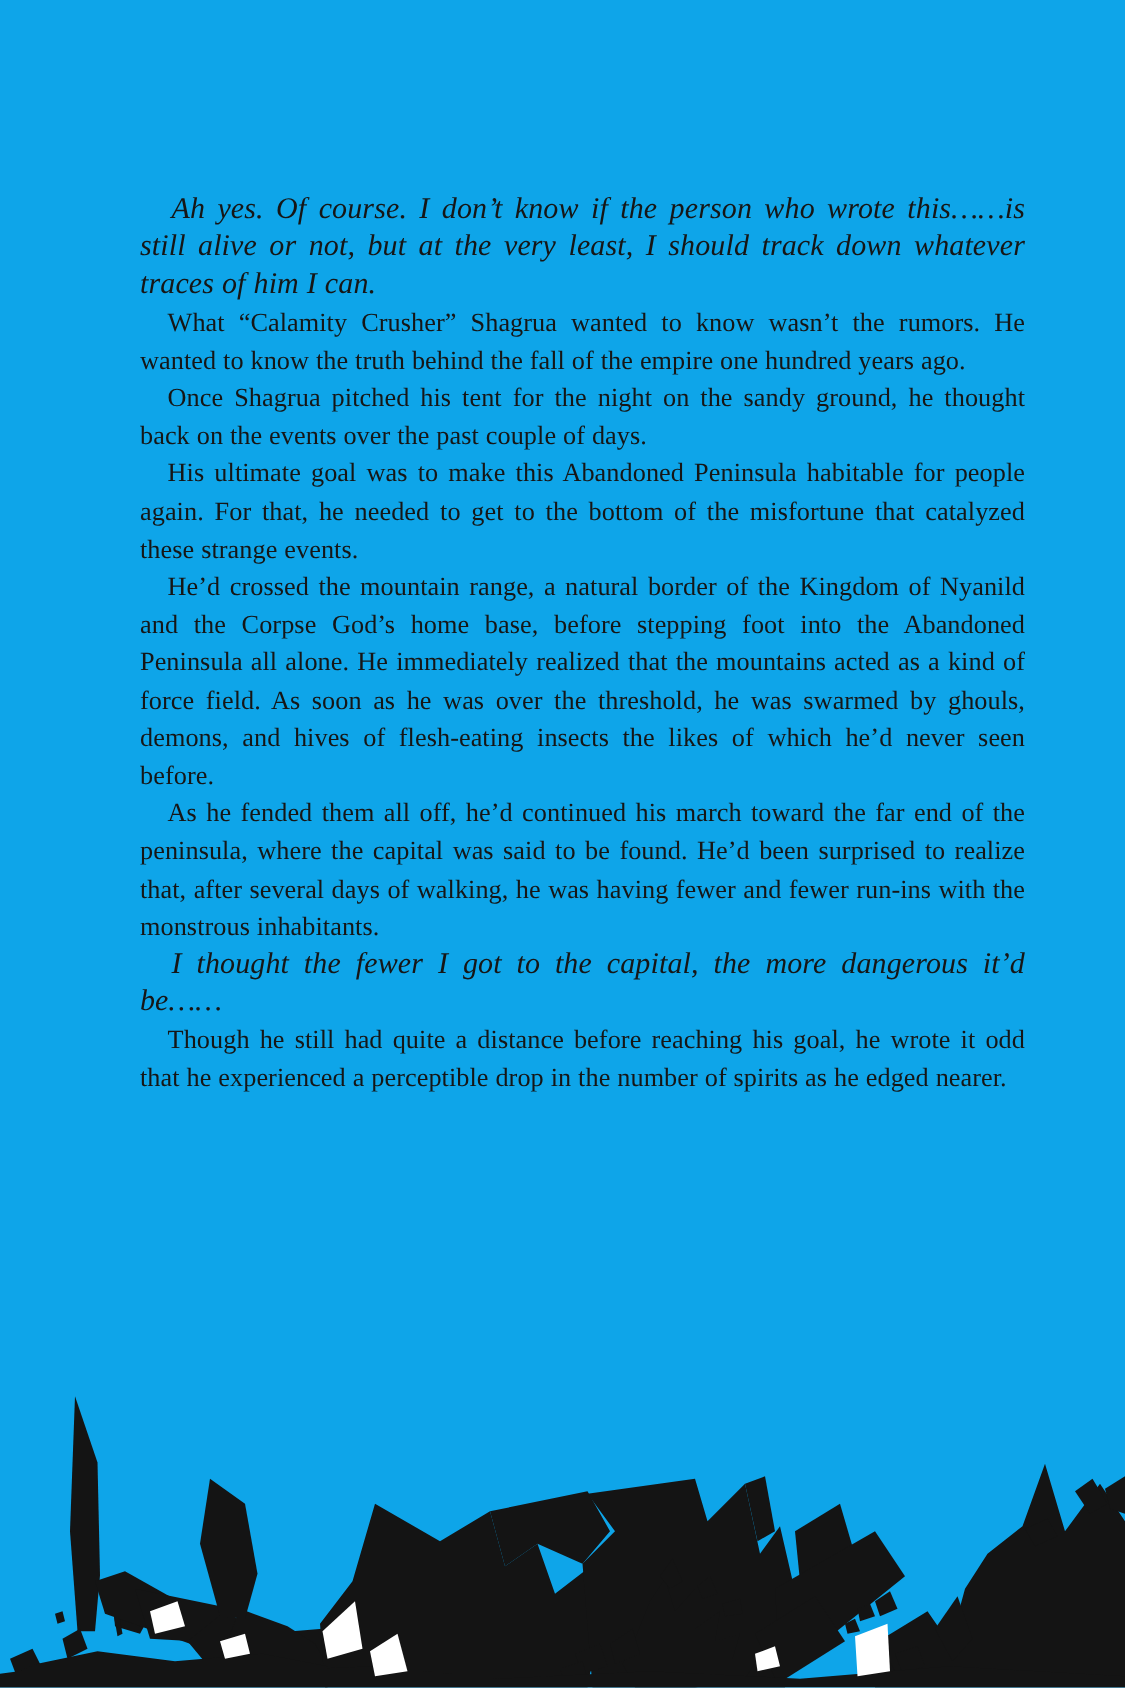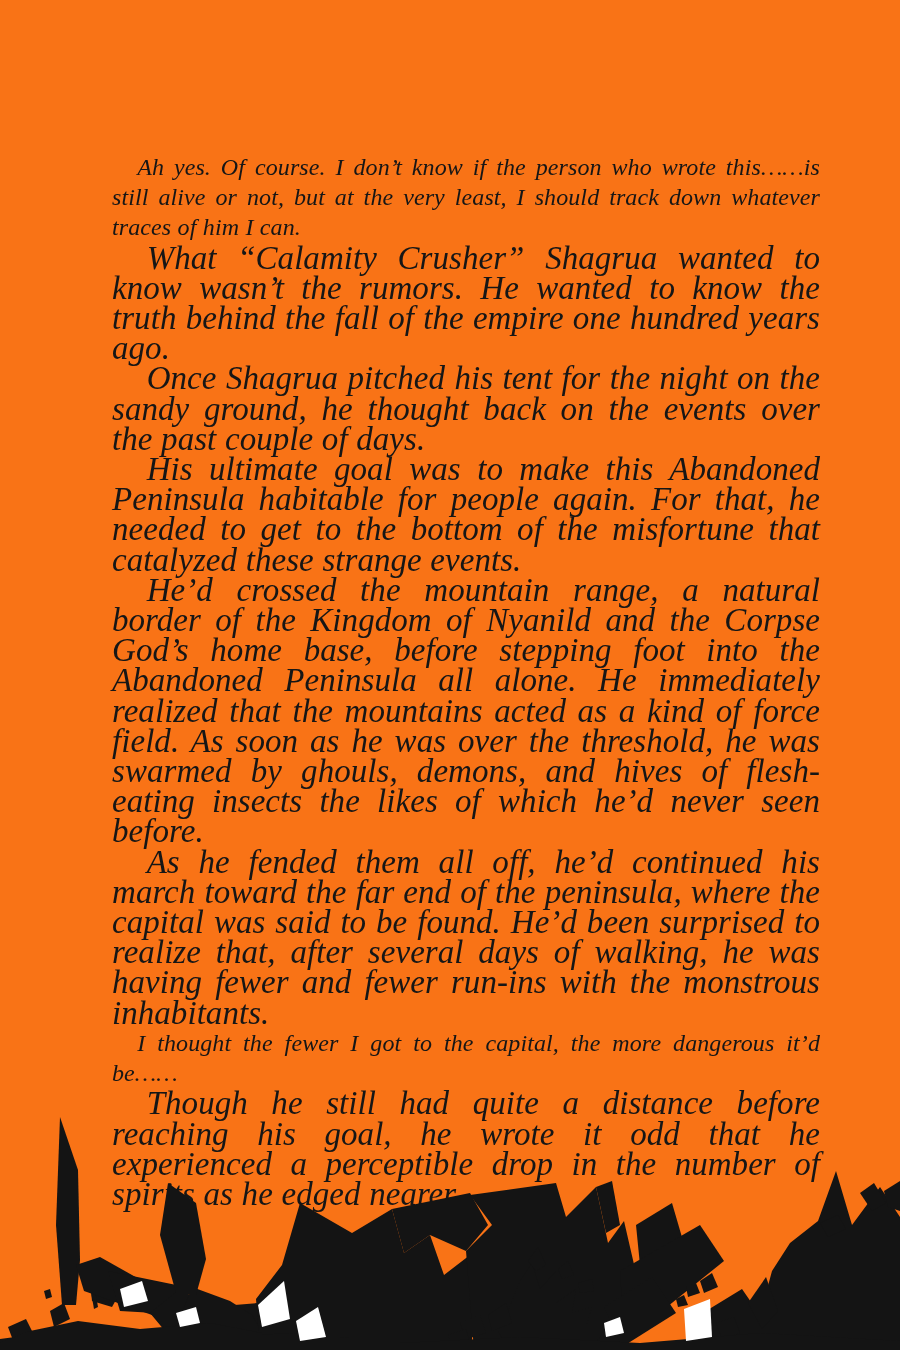--- a/index.html
+++ b/index.html
@@ -30,28 +30,27 @@
     left: 112px;
     top: 152px;
     width: 708px;
   }
 
   p.para {
     margin: 0;
     text-align: justify;
     text-align-last: left;
     text-justify: inter-word;
-    font-size: 33px;
+    font-size: 21px;
     line-height: 30.2px;
     letter-spacing: 0.05px;
     text-indent: 1.05em;
     -webkit-hyphens: none;
     hyphens: none;
     word-spacing: 0.01em;
-    font-style: italic;
   }
 
   p.para.italic {
     font-style: italic;
     font-size: 24px;
     line-height: 30.2px;
     letter-spacing: 0.1px;
   }
 
   
@@ -65,21 +64,21 @@
   }
   #illustration svg {
     display: block;
     width: 900px;
     height: 275px;
   }
 </style>
 </head>
 <body>
 
-<div id="page" style="background: #f97316;">
+<div id="page" style="background: #0ea5e9;">
 
   <div id="text-column" style="color: rgb(22, 22, 22);">
     <p class="para italic">Ah yes. Of course. I don’t know if the person who wrote this……is still alive or not, but at the very least, I should track down whatever traces of him I can.</p>
     <p class="para">What “Calamity Crusher” Shagrua wanted to know wasn’t the rumors. He wanted to know the truth behind the fall of the empire one hundred years ago.</p>
     <p class="para">Once Shagrua pitched his tent for the night on the sandy ground, he thought back on the events over the past couple of days.</p>
     <p class="para">His ultimate goal was to make this Abandoned Peninsula habitable for people again. For that, he needed to get to the bottom of the misfortune that catalyzed these strange events.</p>
     <p class="para">He’d crossed the mountain range, a natural border of the Kingdom of Nyanild and the Corpse God’s home base, before stepping foot into the Abandoned Peninsula all alone. He immediately realized that the mountains acted as a kind of force field. As soon as he was over the threshold, he was swarmed by ghouls, demons, and hives of flesh-eating insects the likes of which he’d never seen before.</p>
     <p class="para">As he fended them all off, he’d continued his march toward the far end of the peninsula, where the capital was said to be found. He’d been surprised to realize that, after several days of walking, he was having fewer and fewer run-ins with the monstrous inhabitants.</p>
     <p class="para italic">I thought the fewer I got to the capital, the more dangerous it’d be……</p>
     <p class="para">Though he still had quite a distance before reaching his goal, he wrote it odd that he experienced a perceptible drop in the number of spirits as he edged nearer.</p>

